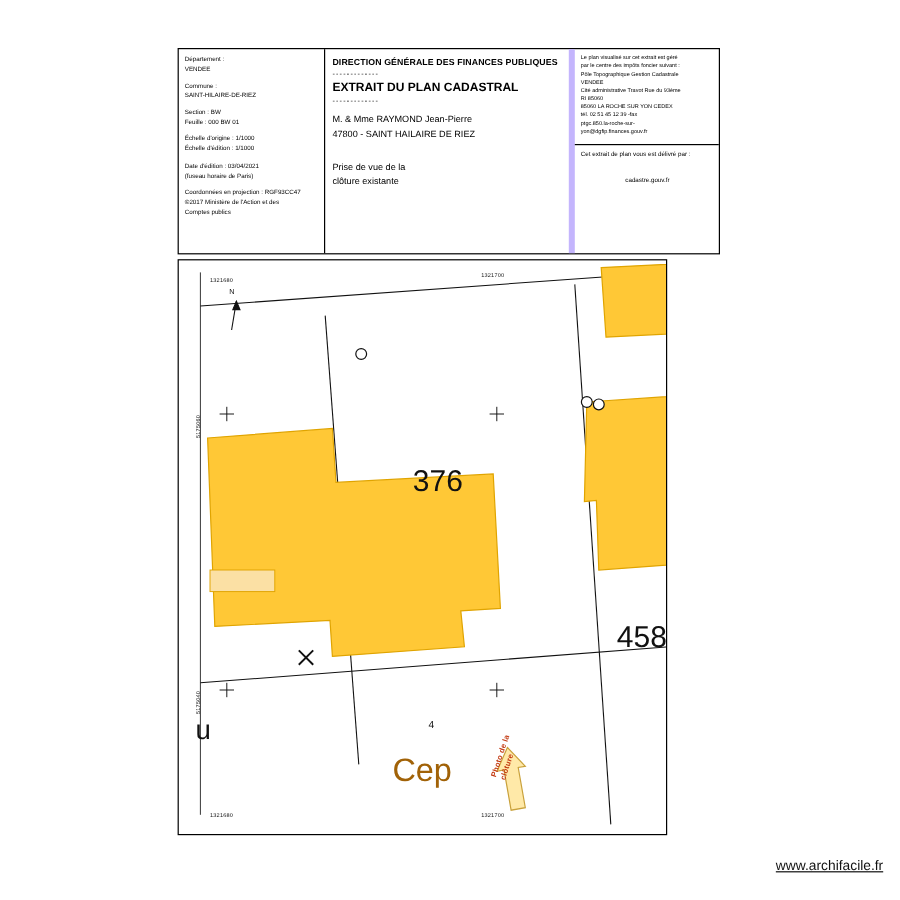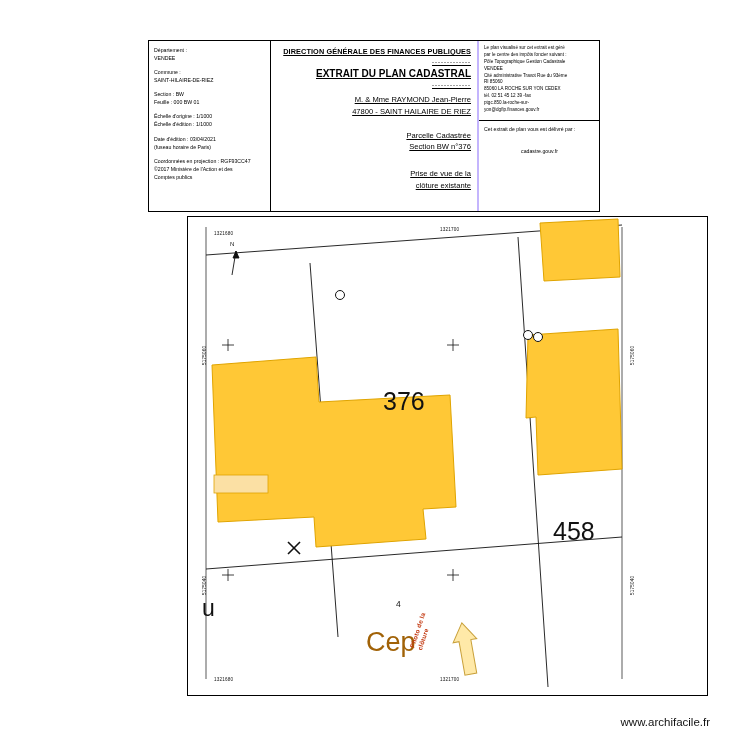--- a/index.html
+++ b/index.html
@@ -20,41 +20,41 @@
     display:flex;
   }
   .hdr-left{
     width:122px;border-right:1px solid #000;box-sizing:border-box;
     padding:5px 4px 4px 5px;
     font-size:5.2px;line-height:1.55;
   }
   .hdr-left .grp{margin-bottom:6px;}
   .hdr-mid{
     flex:1;box-sizing:border-box;padding:6px 6px 4px 6px;
-    text-align:right;border-right:2px solid #c4b5fd;text-decoration:underline;
+    text-align:left;border-right:5px solid #c4b5fd;
   }
   .hdr-mid .t1{font-size:7.3px;font-weight:bold;letter-spacing:.1px;}
   .hdr-mid .dots{font-size:6px;letter-spacing:1px;margin:3px 0 3px;}
   .hdr-mid .t2{font-size:10px;font-weight:bold;}
   .hdr-mid .owner{font-size:7.6px;line-height:1.55;margin-top:6px;}
   .hdr-mid .parcel{font-size:7.6px;line-height:1.5;margin-top:12px;}
   .hdr-mid .photo-note{font-size:7.6px;line-height:1.5;margin-top:16px;}
   .hdr-right{
     width:120px;box-sizing:border-box;padding:4px 4px 4px 5px;
     font-size:4.6px;line-height:1.5;
   }
   .hdr-right .sep{border-top:1px solid #000;margin:6px -4px 5px -5px;}
   .hdr-right .deliv{font-size:5.2px;}
   .hdr-right .url{font-size:5.2px;text-align:center;margin-top:14px;}
 
   
   .map{
-    position:absolute;left:148px;top:216px;width:521px;height:480px;
+    position:absolute;left:148px;top:216px;width:408px;height:480px;
     border:1px solid #000;box-sizing:border-box;
-    background:#fff;overflow:hidden;margin-left:39px;
+    background:#fff;overflow:hidden;
   }
   .map-inner{position:absolute;inset:0;}
   svg.mapsvg{position:absolute;left:0;top:0;}
 
   .coordlbl{position:absolute;font-size:4.6px;color:#111;letter-spacing:.2px;}
   .coordlbl.vert{transform-origin:0 0;transform:rotate(-90deg);white-space:nowrap;}
 
   .plotnum{position:absolute;font-size:25px;color:#111;font-family:"Liberation Sans",sans-serif;}
   .bigletter{position:absolute;font-size:23px;color:#111;}
   .cepword{position:absolute;font-size:27px;color:#a16207;}
@@ -63,22 +63,22 @@
 
   .photo-arrow{position:absolute;left:409px;top:625px;width:30px;height:52px;}
   .photo-arrow .txt{
     position:absolute;left:2px;top:5px;width:44px;
     font-size:6.4px;color:#c33a12;font-weight:bold;
     transform:rotate(-72deg);transform-origin:10px 10px;
     line-height:1.25;letter-spacing:.2px;
   }
 
   .footer{
-    position:absolute;right:40px;top:716px;
-    font-size:11.5px;color:#111;
+    position:absolute;right:14px;top:716px;
+    font-size:11.5px;color:#111;text-decoration:underline;
   }
 </style>
 </head>
 <body>
 
 <div class="sheet">
 
   <div class="header">
 
     <div class="hdr-left">
@@ -110,24 +110,20 @@
     </div>
 
     <div class="hdr-mid">
       <div class="t1">DIRECTION GÉNÉRALE DES FINANCES PUBLIQUES</div>
       <div class="dots">-------------</div>
       <div class="t2">EXTRAIT DU PLAN CADASTRAL</div>
       <div class="dots">-------------</div>
       <div class="owner">
         <div>M. &amp; Mme  RAYMOND Jean-Pierre</div>
         <div>47800 - SAINT HAILAIRE DE RIEZ</div>
-      </div>
-      <div class="parcel">
-        <div>Parcelle Cadastrée</div>
-        <div>Section BW n°376</div>
       </div>
       <div class="photo-note">
         <div>Prise de vue de la</div>
         <div>clôture existante</div>
       </div>
     </div>
 
     <div class="hdr-right">
       <div>Le plan visualisé sur cet extrait est géré</div>
       <div>par le centre des impôts foncier suivant :</div>

